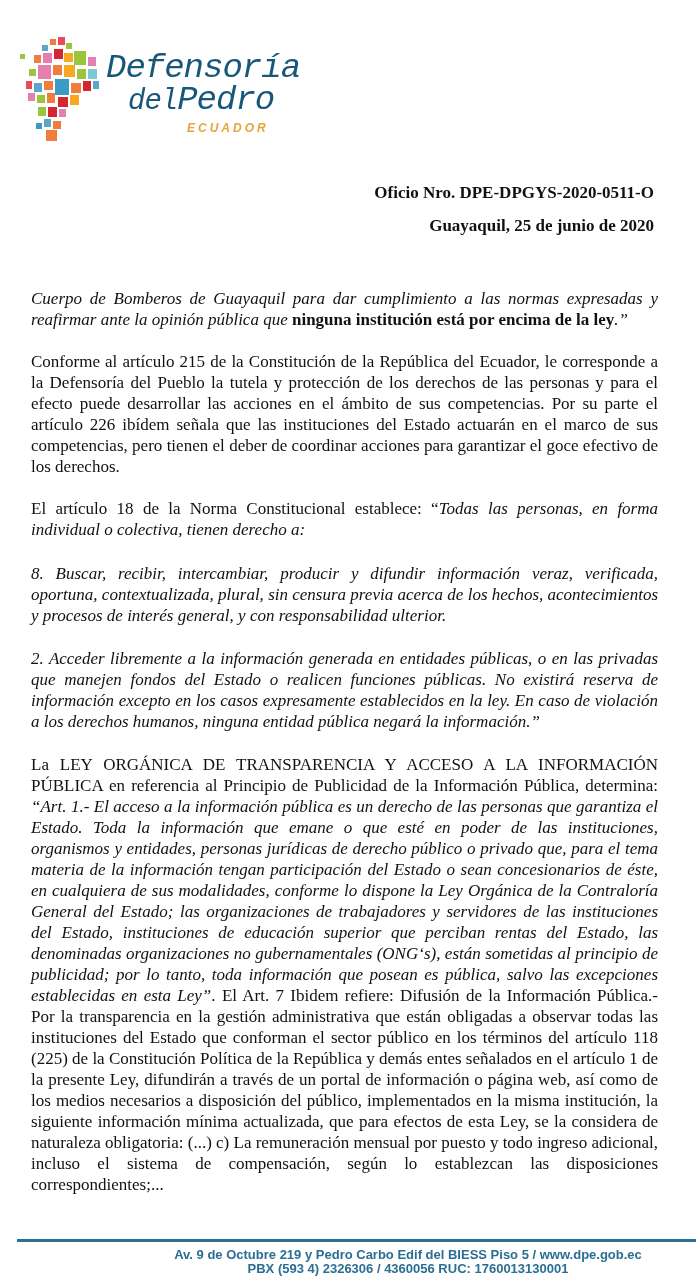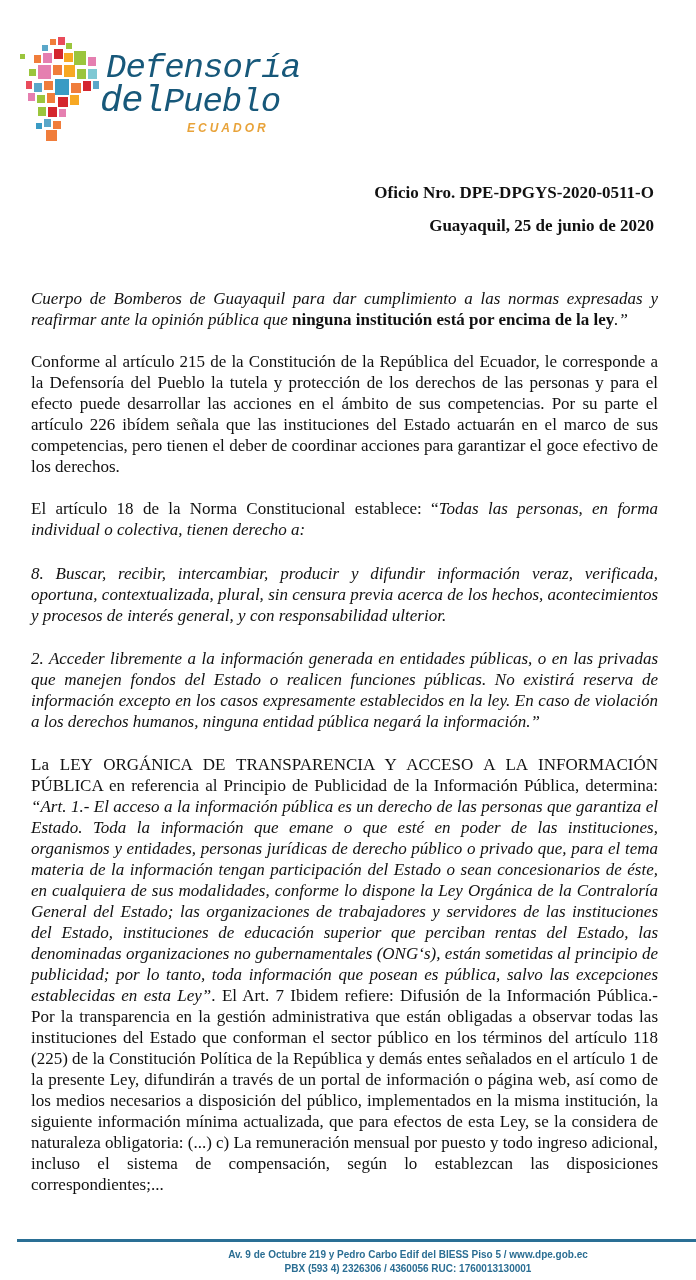--- a/index.html
+++ b/index.html
@@ -3,33 +3,33 @@
 <meta charset="utf-8">
 <style>
   html, body { margin: 0; padding: 0; background: #ffffff; }
   body { width: 696px; height: 1280px; position: relative; overflow: hidden;
          font-family: "Liberation Serif", serif; color: #111; }
   .logo { position: absolute; left: 14px; top: 33px; width: 260px; height: 110px; }
   .logo-text { position: absolute; left: 92px; top: 18px; font-family: Liberation Mono, monospace;
                color: #17587a; font-style: italic; line-height: 1; }
   .logo-line1 { font-size: 34px; letter-spacing: -1px; font-weight: 500; }
   .logo-line2 { font-size: 34px; letter-spacing: -1px; margin-left: -6px; margin-top: -2px; }
-  .logo-line2 .small { font-size: 37px; }
+  .logo-line2 .small { font-size: 29px; margin-left: 28px; }
   .logo-country { position: absolute; left: 173px; top: 88px; font-size: 12px; color: #e8a33a;
                   letter-spacing: 3px; font-weight: bold; font-style: italic; font-family: "Liberation Sans", sans-serif; }
   .oficio { position: absolute; right: 42px; top: 183px; font-weight: bold; font-size: 17px; }
   .fecha { position: absolute; right: 42px; top: 216px; font-weight: bold; font-size: 17px; }
   .body-text { position: absolute; left: 31px; right: 38px; top: 288px; font-size: 17px; line-height: 21px;
                text-align: justify; }
   .body-text p { margin: 0 0 21px 0; }
   i { font-style: italic; }
   b { font-weight: bold; }
   .footer-line { position: absolute; left: 17px; right: 0; top: 1239px; height: 3px; background: #2a6f95; }
   .footer { position: absolute; left: 0; right: 0; top: 1248px; text-align: center;
-            font-family: "Liberation Sans", sans-serif; font-weight: bold; font-size: 10px; color: #2b6e93; line-height: 14px; }
+            font-family: "Liberation Sans", sans-serif; font-weight: bold; font-size: 13px; color: #2b6e93; line-height: 14px; }
   .footer div { padding-left: 120px; }
 </style>
 </head>
 <body>
 
 <div class="logo">
   <svg width="90" height="110" viewBox="0 0 90 110" style="position:absolute;left:0;top:0">
     <rect x="6" y="21" width="5" height="5" fill="#9bc53d"></rect>
     <rect x="28" y="12" width="6" height="6" fill="#5aa7c9"></rect>
     <rect x="36" y="6" width="6" height="6" fill="#f07d3b"></rect>
@@ -62,21 +62,21 @@
     <rect x="24" y="74" width="8" height="9" fill="#9bc53d"></rect>
     <rect x="34" y="74" width="9" height="10" fill="#d4262e"></rect>
     <rect x="45" y="76" width="7" height="8" fill="#e57fb0"></rect>
     <rect x="30" y="86" width="7" height="8" fill="#5aa7c9"></rect>
     <rect x="39" y="88" width="8" height="8" fill="#f07d3b"></rect>
     <rect x="22" y="90" width="6" height="6" fill="#3a9bc4"></rect>
     <rect x="32" y="97" width="11" height="11" fill="#f07d3b"></rect>
   </svg>
   <div class="logo-text">
     <div class="logo-line1">Defensoría</div>
-    <div class="logo-line2"><span class="small">del</span><span>Pueblo</span></div>
+    <div class="logo-line2"><span class="small">del</span><span>Pedro</span></div>
   </div>
   <div class="logo-country">ECUADOR</div>
 </div>
 
 <div class="oficio">Oficio Nro. DPE-DPGYS-2020-0511-O</div>
 <div class="fecha">Guayaquil, 25 de junio de 2020</div>
 
 <div class="body-text">
   <p><i>Cuerpo de Bomberos de Guayaquil para dar cumplimiento a las normas expresadas y reafirmar ante la opinión pública que </i><b><i style="font-style:normal">ninguna institución está por encima de la ley</i></b><i>.”</i></p>
   <p>Conforme al artículo 215 de la Constitución de la República del Ecuador, le corresponde a la Defensoría del Pueblo la tutela y protección de los derechos de las personas y para el efecto puede desarrollar las acciones en el ámbito de sus competencias. Por su parte el artículo 226 ibídem señala que las instituciones del Estado actuarán en el marco de sus competencias, pero tienen el deber de coordinar acciones para garantizar el goce efectivo de los derechos.</p>

